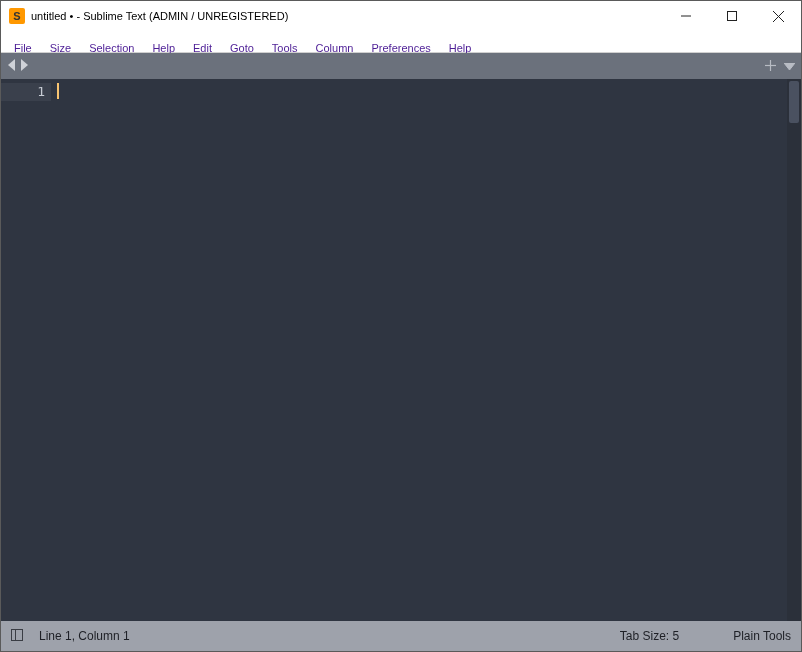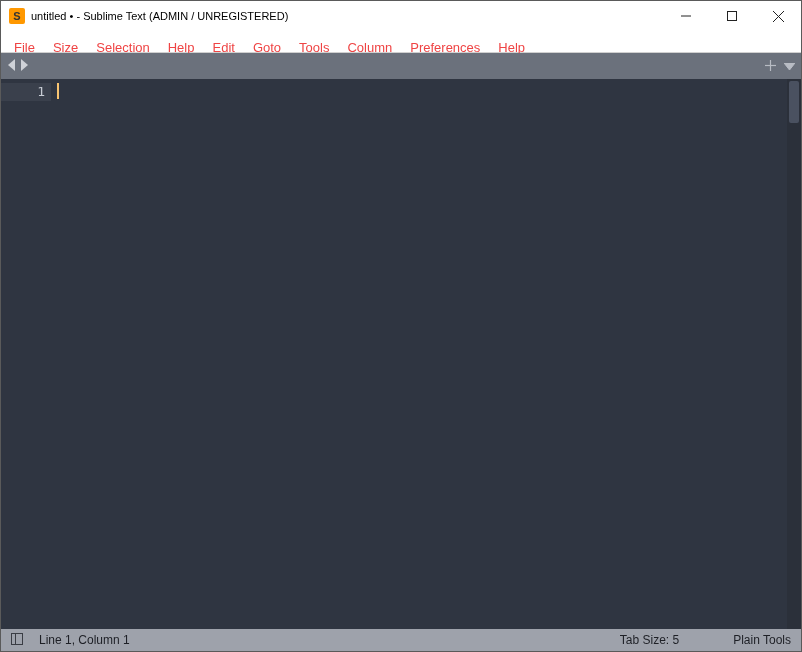--- a/index.html
+++ b/index.html
@@ -8,38 +8,38 @@
   
   .titlebar { height:30px; background:#ffffff; display:flex; align-items:center; }
   .titlebar .app-icon { width:16px; height:16px; margin:0 6px 0 8px; background:#ff9800; display:flex; align-items:center; justify-content:center; color:#333; font-weight:bold; font-size:11px; border-radius:2px;}
   .titlebar .title { flex:0 0 auto; color:#000; font-size:11px; white-space:nowrap;}
   .titlebar .spacer { flex:1 1 auto; }
   .win-btns { display:flex; height:100%; }
   .win-btn { width:46px; display:flex; align-items:center; justify-content:center; }
   .win-btn svg { stroke:#222; stroke-width:1; fill:none; }
   
   .menubar { height:22px; background:#ffffff; display:flex; align-items:center; padding:0 4px; border-bottom:1px solid #d0d0d0;}
-  .menu-item { padding:2px 9px; font-size:13px; color:#ef4444;margin-top:12px; }
+  .menu-item { padding:2px 9px; font-size:11px; color:#4c1d95;margin-top:12px; }
   
   .tabstrip { height:26px; background:#6b717c; display:flex; align-items:center; padding:0 6px; color:#cfd2d8;}
   .tab-nav { display:flex; gap:2px; align-items:center;}
   .tab-arrow svg { fill:#cfd2d8; }
   .tabstrip .spacer { flex:1; }
   .tabstrip-right { display:flex; align-items:center; gap:8px; }
   .tabstrip-right svg { fill:#b8bcc4; stroke:#b8bcc4; }
   
   .editor-wrap { flex:1; display:flex; background:#2f3541; position:relative; min-height:0;}
   .gutter { width:50px; background:#2f3541; color:#7f8794; text-align:right; padding:4px 8px 0 0; font-family:Consolas,monospace; font-size:13px; }
   .gutter .ln { height:18px; line-height:18px; background:#3a404c; color:#c7ccd4; padding-right:6px; margin-right:-8px;}
   .code { flex:1; position:relative; font-family:Consolas,monospace; font-size:13px; color:#d8dee9; padding-top:4px; }
   .cursor { position:absolute; left:6px; top:4px; width:1.5px; height:16px; background:#f8c471; }
   .scrollbar { width:14px; background:#2b303a; }
   .scroll-thumb { width:10px; margin:2px auto 0 auto; height:42px; background:#4a5160; border-radius:2px; }
   
-  .statusbar { height:22px; background:#9ea2ab; color:#1e2026; display:flex; align-items:center; font-size:12px; padding:0 10px; gap:12px;}
+  .statusbar { height:30px; background:#9ea2ab; color:#1e2026; display:flex; align-items:center; font-size:12px; padding:0 10px; gap:12px;}
   .statusbar .spacer { flex:1; }
   .status-icon { width:12px; height:12px; border:1px solid #3a3d44; display:inline-block; margin-right:4px; position:relative;}
   .status-icon::before { content:""; position:absolute; left:3px; top:-1px; bottom:-1px; width:1px; background:#3a3d44;}
 </style>
 </head>
 <body>
 
 <div class="window">
 
   <div class="titlebar">

